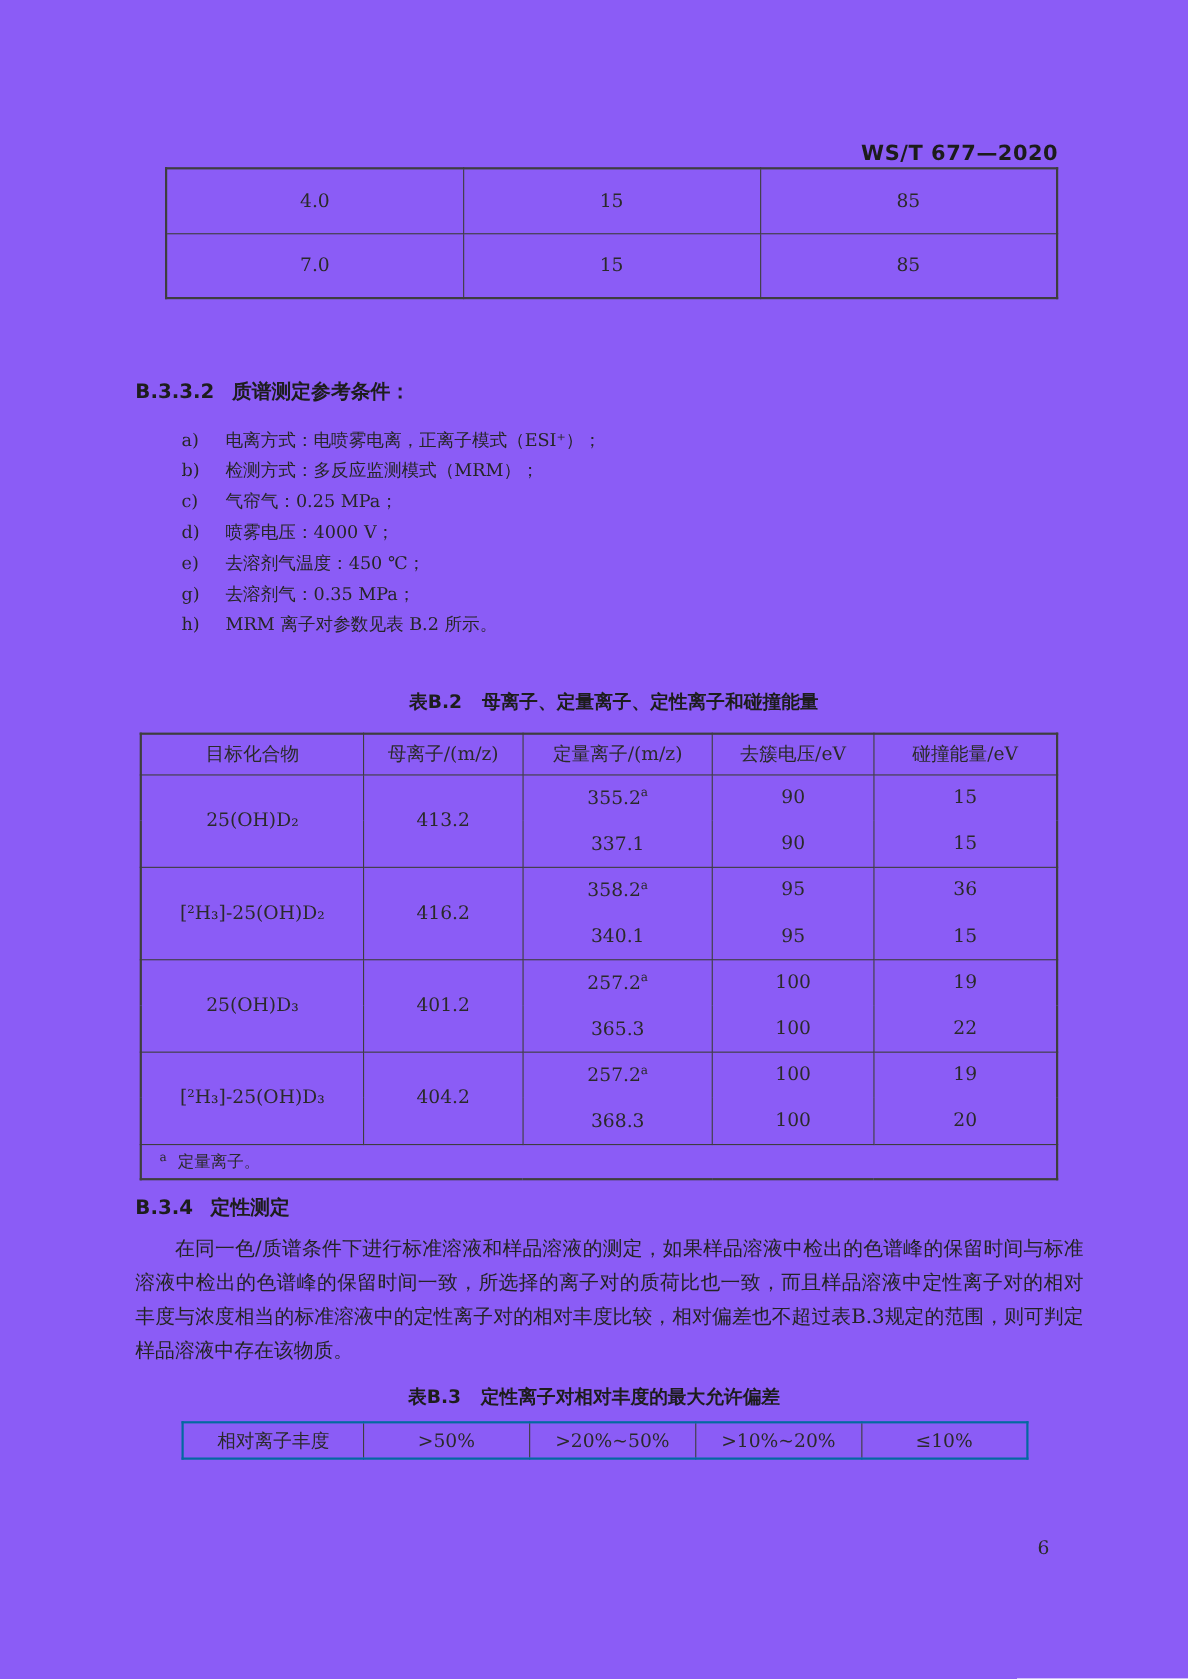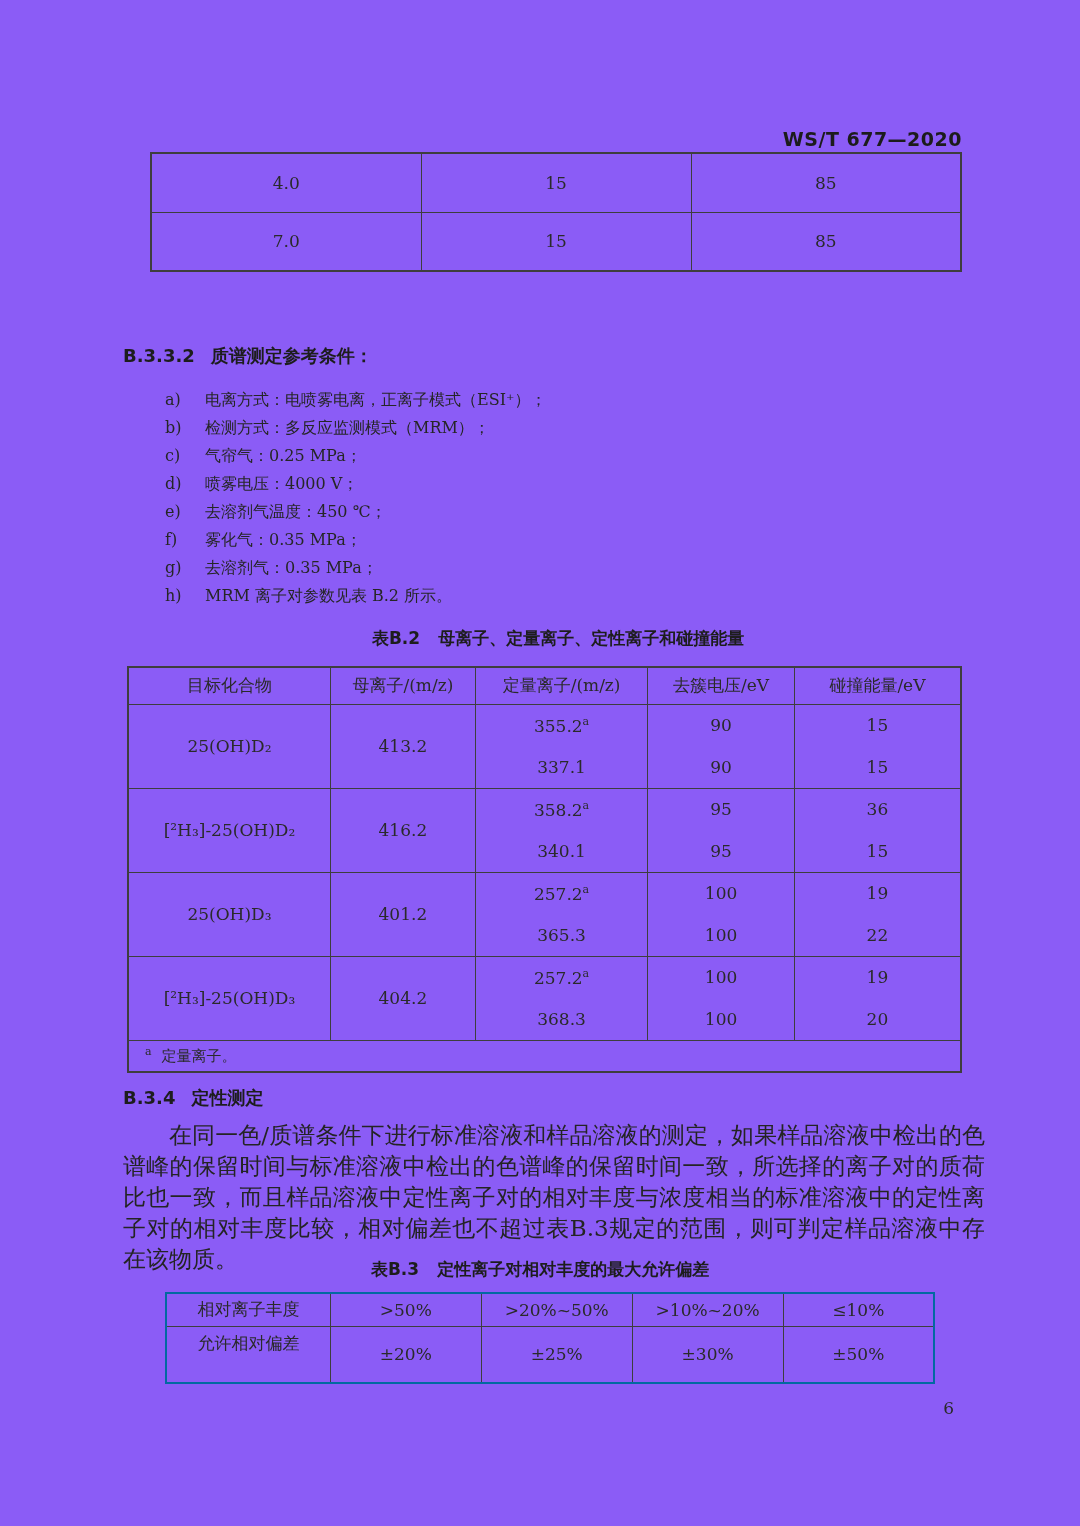--- a/index.html
+++ b/index.html
@@ -48,21 +48,21 @@
   .t-b2 tr.hd td { height:37px; }
   .t-b2 tr.sub td { height:42px; }
   .t-b2 td.nb { border-bottom:none; }
   .t-b2 td.nt { border-top:none; }
   .t-b2 tr.fn td { height:32px; text-align:left; padding-left:16px; font-size:15px; }
   .fn-sup { vertical-align:super; font-size:11px; margin-right:10px; }
   sup.ion-sup { font-size:11px; }
 
   
   .para { position:absolute; left:123px; top:1120px; width:862px;
-          font-size:23px; line-height:31px; text-align:justify; text-indent:2em; color:#242424; }
+          font-size:18px; line-height:31px; text-align:justify; text-indent:2em; color:#242424; }
 
   
   .t-b3 { position:absolute; left:165px; top:1292px; width:770px; border:2px solid #0369a1; }
   .t-b3 tr.r1 td { height:33px; }
   .t-b3 tr.r2 td { height:57px; }
   .t-b3 tr.r2 td.lbl { vertical-align:top; padding-top:5px; }
 
   .page-num { position:absolute; top:1398px; right:126px; font-size:17px; color:#2a2a2a; }
 </style>
 </head>
@@ -99,23 +99,20 @@
       <span class="li-marker">b)</span><span class="li-text">检测方式：多反应监测模式（MRM）；</span>
     </div>
     <div class="li">
       <span class="li-marker">c)</span><span class="li-text">气帘气：0.25 MPa；</span>
     </div>
     <div class="li">
       <span class="li-marker">d)</span><span class="li-text">喷雾电压：4000 V；</span>
     </div>
     <div class="li">
       <span class="li-marker">e)</span><span class="li-text">去溶剂气温度：450 ℃；</span>
-    </div>
-    <div class="li">
-      <span class="li-marker">f)</span><span class="li-text">雾化气：0.35 MPa；</span>
     </div>
     <div class="li">
       <span class="li-marker">g)</span><span class="li-text">去溶剂气：0.35 MPa；</span>
     </div>
     <div class="li">
       <span class="li-marker">h)</span><span class="li-text">MRM 离子对参数见表 B.2 所示。</span>
     </div>
   </div>
 
   <div class="caption cap-b2">
@@ -218,25 +215,18 @@
         <col style="width:19.65%">
     </colgroup>
     <tbody>
       <tr class="r1">
         <td>相对离子丰度</td>
         <td>&gt;50%</td>
         <td>&gt;20%~50%</td>
         <td>&gt;10%~20%</td>
         <td>≤10%</td>
       </tr>
-      <tr class="r2">
-        <td class="lbl">允许相对偏差</td>
-        <td>±20%</td>
-        <td>±25%</td>
-        <td>±30%</td>
-        <td>±50%</td>
-      </tr>
     </tbody>
   </table>
 
   <div class="page-num">6</div>
 
 </div>
 
 </body></html>

